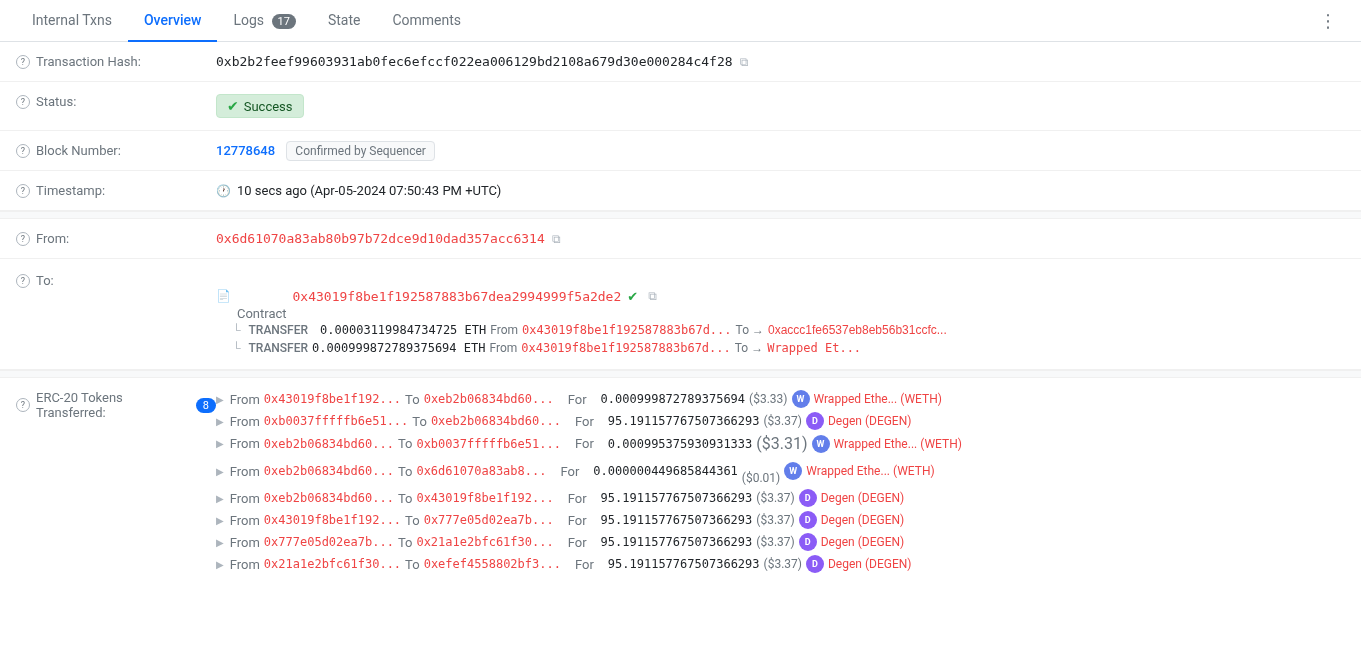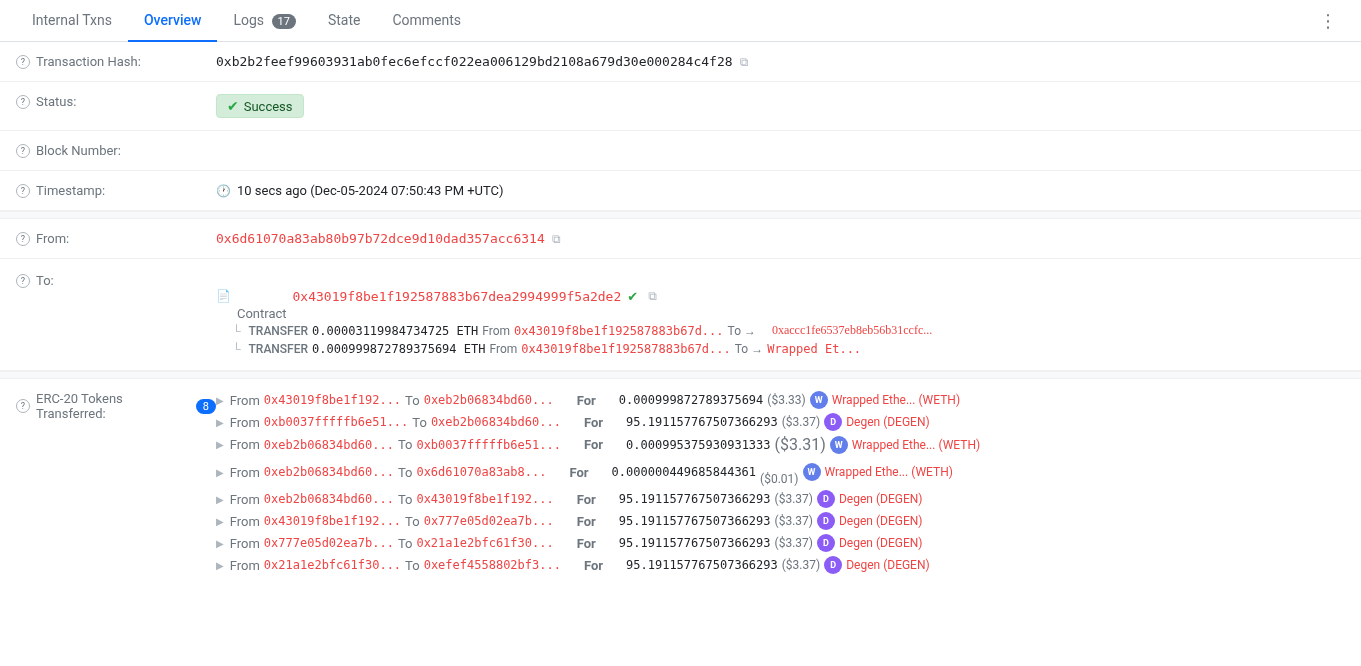--- a/index.html
+++ b/index.html
@@ -42,21 +42,21 @@
     
     .erc20-section { display: flex; padding: 12px 16px; align-items: flex-start; }
     .erc20-label { width: 200px; min-width: 200px; color: #6c757d; display: flex; align-items: center; gap: 6px; }
     .erc20-badge { background: #0d6efd; color: #fff; border-radius: 10px; padding: 1px 7px; font-size: 11px; margin-left: 4px; }
     .erc20-transfers { flex: 1; display: flex; flex-direction: column; gap: 4px; }
     .transfer-item { display: flex; align-items: center; gap: 4px; font-size: 13px; }
     .arrow { color: #adb5bd; font-size: 10px; margin-right: 2px; }
     .token-icon { width: 18px; height: 18px; border-radius: 50%; display: inline-flex; align-items: center; justify-content: center; font-size: 9px; font-weight: bold; flex-shrink: 0; }
     .weth-icon { background: #627eea; color: white; }
     .degen-icon { background: #8b5cf6; color: white; }
-    .for-label { color: #6c757d; margin: 0 19px; font-weight: bold; }
+    .for-label { color: #6c757d; margin: 0 10px; }
   </style>
 </head>
 <body>
 
 <div class="tabs">
   <div class="tab">
     <span>Internal Txns</span>
   </div>
   <div class="tab active">
     <span>Overview</span>
@@ -99,30 +99,34 @@
         <span>Success</span>
       </span>
     </div>
   </div>
 
   <div class="row">
     <div class="row-label">
       <span class="help-icon">?</span>
       <span>Block Number:</span>
     </div>
+    <div class="row-value">
+      <a class="link block-number" href="#">12778648</a>
+      <span class="sequencer-badge">Confirmed by Sequencer</span>
+    </div>
   </div>
 
   <div class="row">
     <div class="row-label">
       <span class="help-icon">?</span>
       <span>Timestamp:</span>
     </div>
     <div class="row-value timestamp">
       <span class="clock-icon">🕐</span>
-      <span>10 secs ago (Dec-05-2024 07:50:43 PM +UTC)</span>
+      <span>10 secs ago (Apr-05-2024 07:50:43 PM +UTC)</span>
     </div>
   </div>
 
   <div style="height: 8px; background: #f8f9fa; border-top: 1px solid #f0f0f0; border-bottom: 1px solid #f0f0f0;"></div>
 
   <div class="row">
     <div class="row-label">
       <span class="help-icon">?</span>
       <span>From:</span>
     </div>
@@ -141,25 +145,25 @@
       <div class="contract-row">
         <span style="color: #6c757d; font-size: 12px;">📄</span>
         <span class="contract-label">Contract</span>
         <a class="link" style="font-family: monospace; font-size: 13px;" href="#">0x43019f8be1f192587883b67dea2994999f5a2de2</a>
         <span class="verified-icon">✔</span>
         <span class="copy-icon">⧉</span>
       </div>
       <div class="transfer-row">
         <span class="tree-line">└</span>
         <span class="transfer-label">TRANSFER</span>
-        <span class="transfer-amount" style="font-family: monospace;">0.000031199847347​25 ETH</span>
+        <span class="transfer-amount" style="font-family: monospace; margin-left: 8px;">0.000031199847347​25 ETH</span>
         <span>From</span>
         <a class="link" style="font-family: monospace;">0x43019f8be1f192587883b67d...</a>
         <span>To →</span>
-        <a class="link" style="font-family: Liberation Serif, serif; margin-left: 12px;">0xaccc1fe6537eb8eb56b31ccfc...</a>
+        <a class="link" style="font-family: Liberation Sans, sans-serif;">0xaccc1fe6537eb8eb56b31ccfc...</a>
       </div>
       <div class="transfer-row">
         <span class="tree-line">└</span>
         <span class="transfer-label">TRANSFER</span>
         <span class="transfer-amount" style="font-family: monospace;">0.000999872789375694 ETH</span>
         <span>From</span>
         <a class="link" style="font-family: monospace;">0x43019f8be1f192587883b67d...</a>
         <span>To →</span>
         <a class="link" style="font-family: monospace;">Wrapped Et...</a>
       </div>

